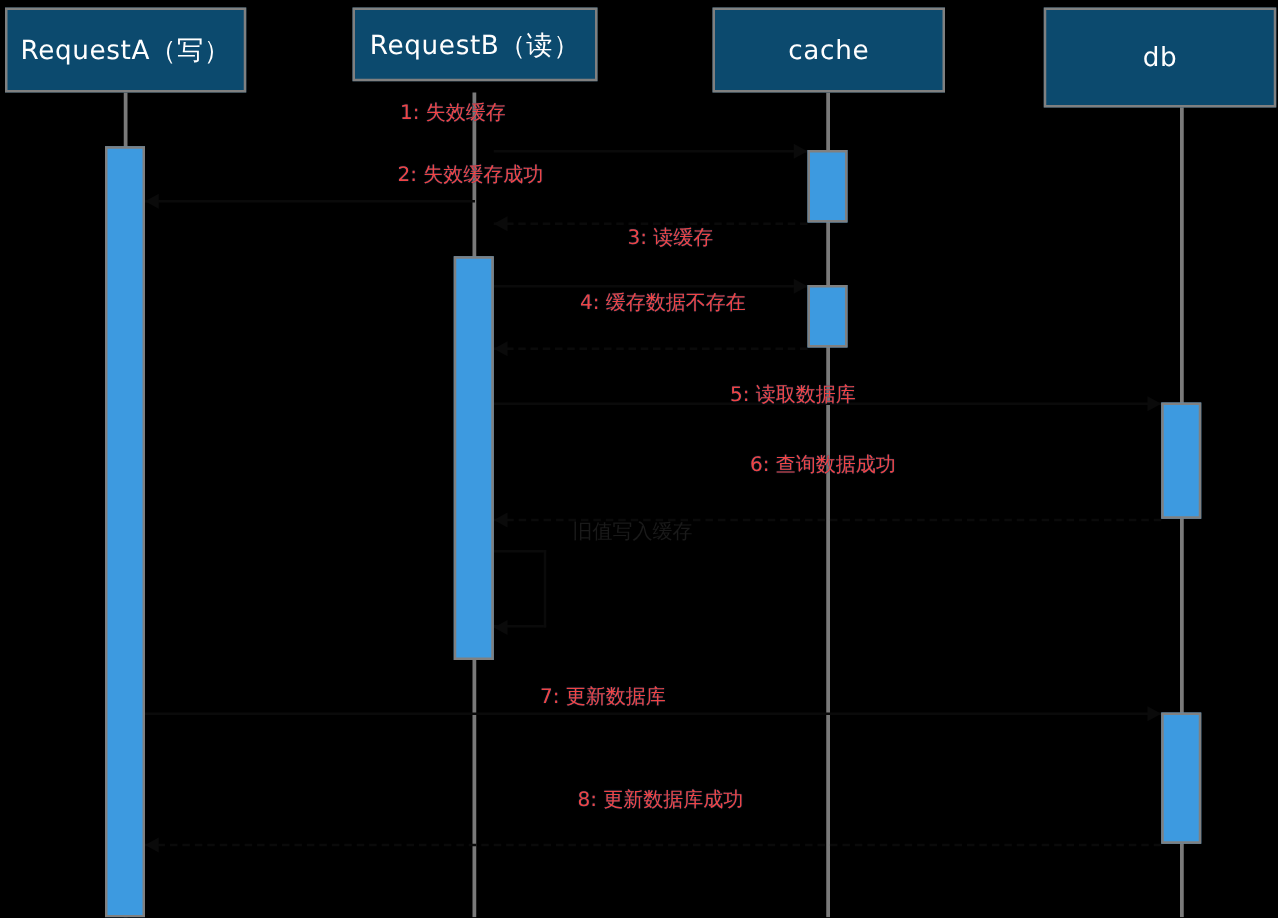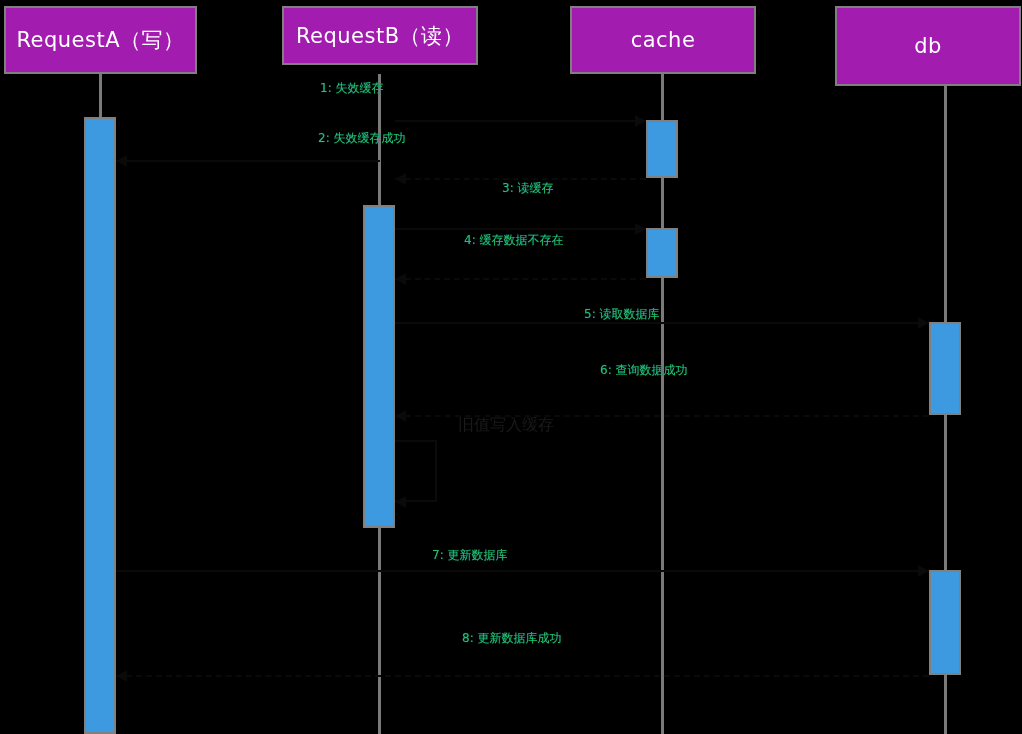--- a/index.html
+++ b/index.html
@@ -11,21 +11,21 @@
     position: relative;
     width: 1022px;
     height: 734px;
     background: #000000;
     overflow: hidden;
     font-family: "DejaVu Sans", "Liberation Sans", sans-serif;
   }
   .actor-box {
     position: absolute;
     box-sizing: border-box;
-    background: #a21caf;
+    background: #0c4a6e;
     border: 2px solid #808080;
     color: #ffffff;
     display: flex;
     align-items: center;
     justify-content: center;
     font-size: 21px;
     letter-spacing: 0.5px;
     white-space: nowrap;
   }
   .lifeline {
@@ -58,22 +58,22 @@
     border-bottom: 6px solid transparent;
   }
   .arrow-head.left {
     border-right: 11px solid #0a0a0a;
   }
   .arrow-head.right {
     border-left: 11px solid #0a0a0a;
   }
   .msg-label {
     position: absolute;
-    color: #22c55e;
-    font-size: 12px;
+    color: #ef4444;
+    font-size: 16px;
     white-space: nowrap;
     text-shadow: 0 0 1px #0d4a7a;
   }
   .note-label {
     position: absolute;
     color: #1a1a1a;
     font-size: 16px;
     white-space: nowrap;
   }
   .self-loop {

